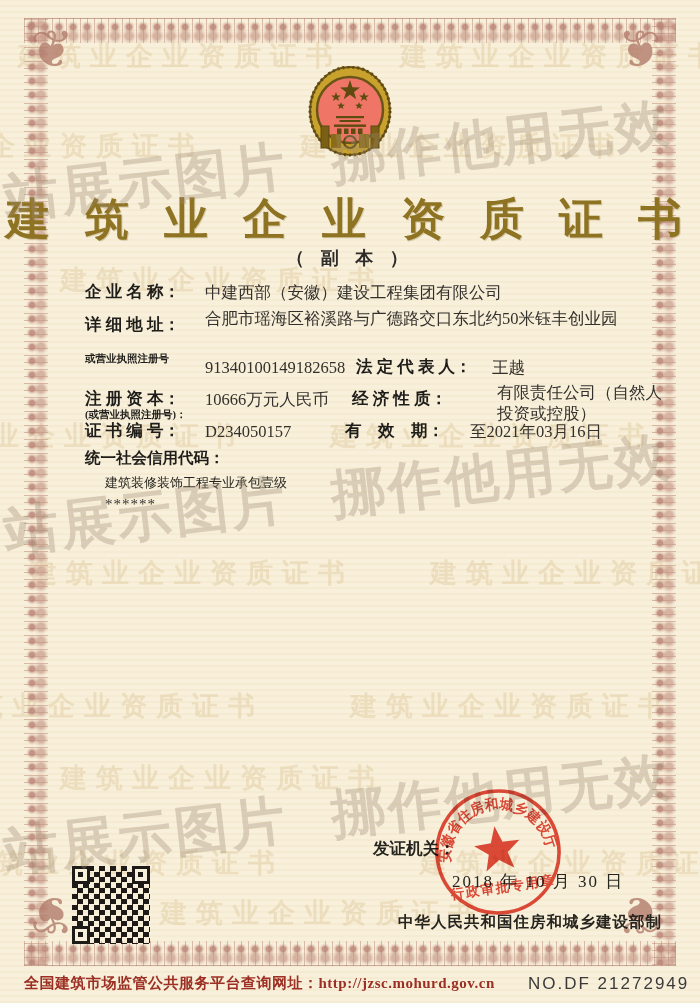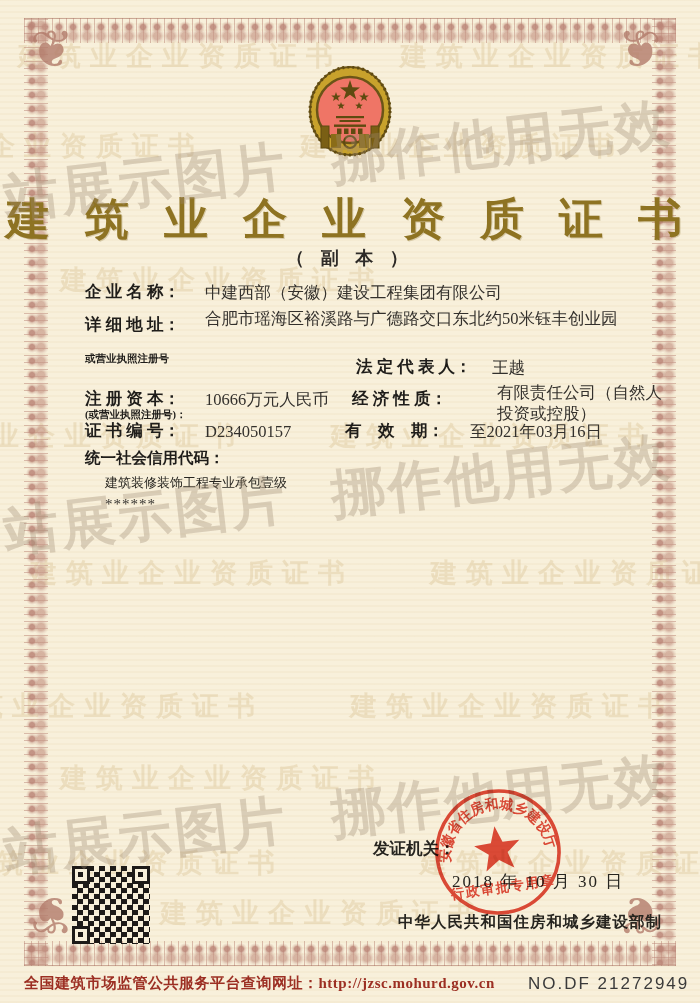--- a/index.html
+++ b/index.html
@@ -152,20 +152,21 @@
     <div class="subtitle">（ 副  本 ）</div>
 
     <div class="lbl" style="left:85px;top:281px;">企 业 名 称：</div>
     <div class="val" style="left:205px;top:282px;">中建西部（安徽）建设工程集团有限公司</div>
 
     <div class="lbl" style="left:85px;top:314px;">详 细 地 址：</div>
     <div class="val" style="left:205px;top:308px;width:448px;">合肥市瑶海区裕溪路与广德路交口东北约50米钰丰创业园</div>
 
     <div class="small-lbl" style="left:85px;top:353px;">或营业执照注册号</div>
     <div class="small-lbl" style="left:85px;top:365px;margin-top:44px;">(或营业执照注册号)：</div>
+    <div class="val" style="left:205px;top:357px;">91340100149182658</div>
     <div class="lbl" style="left:356px;top:356px;">法 定 代 表 人：</div>
     <div class="val" style="left:492px;top:357px;">王越</div>
 
     <div class="lbl" style="left:85px;top:388px;text-align:right;">注 册 资 本：</div>
     <div class="val" style="left:205px;top:389px;">10666万元人民币</div>
     <div class="lbl" style="left:352px;top:388px;">经 济 性 质：</div>
     <div class="val" style="left:497px;top:382px;width:175px;">有限责任公司（自然人投资或控股）</div>
 
     <div class="lbl" style="left:85px;top:420px;">证 书 编 号：</div>
     <div class="val" style="left:205px;top:421px;">D234050157</div>

